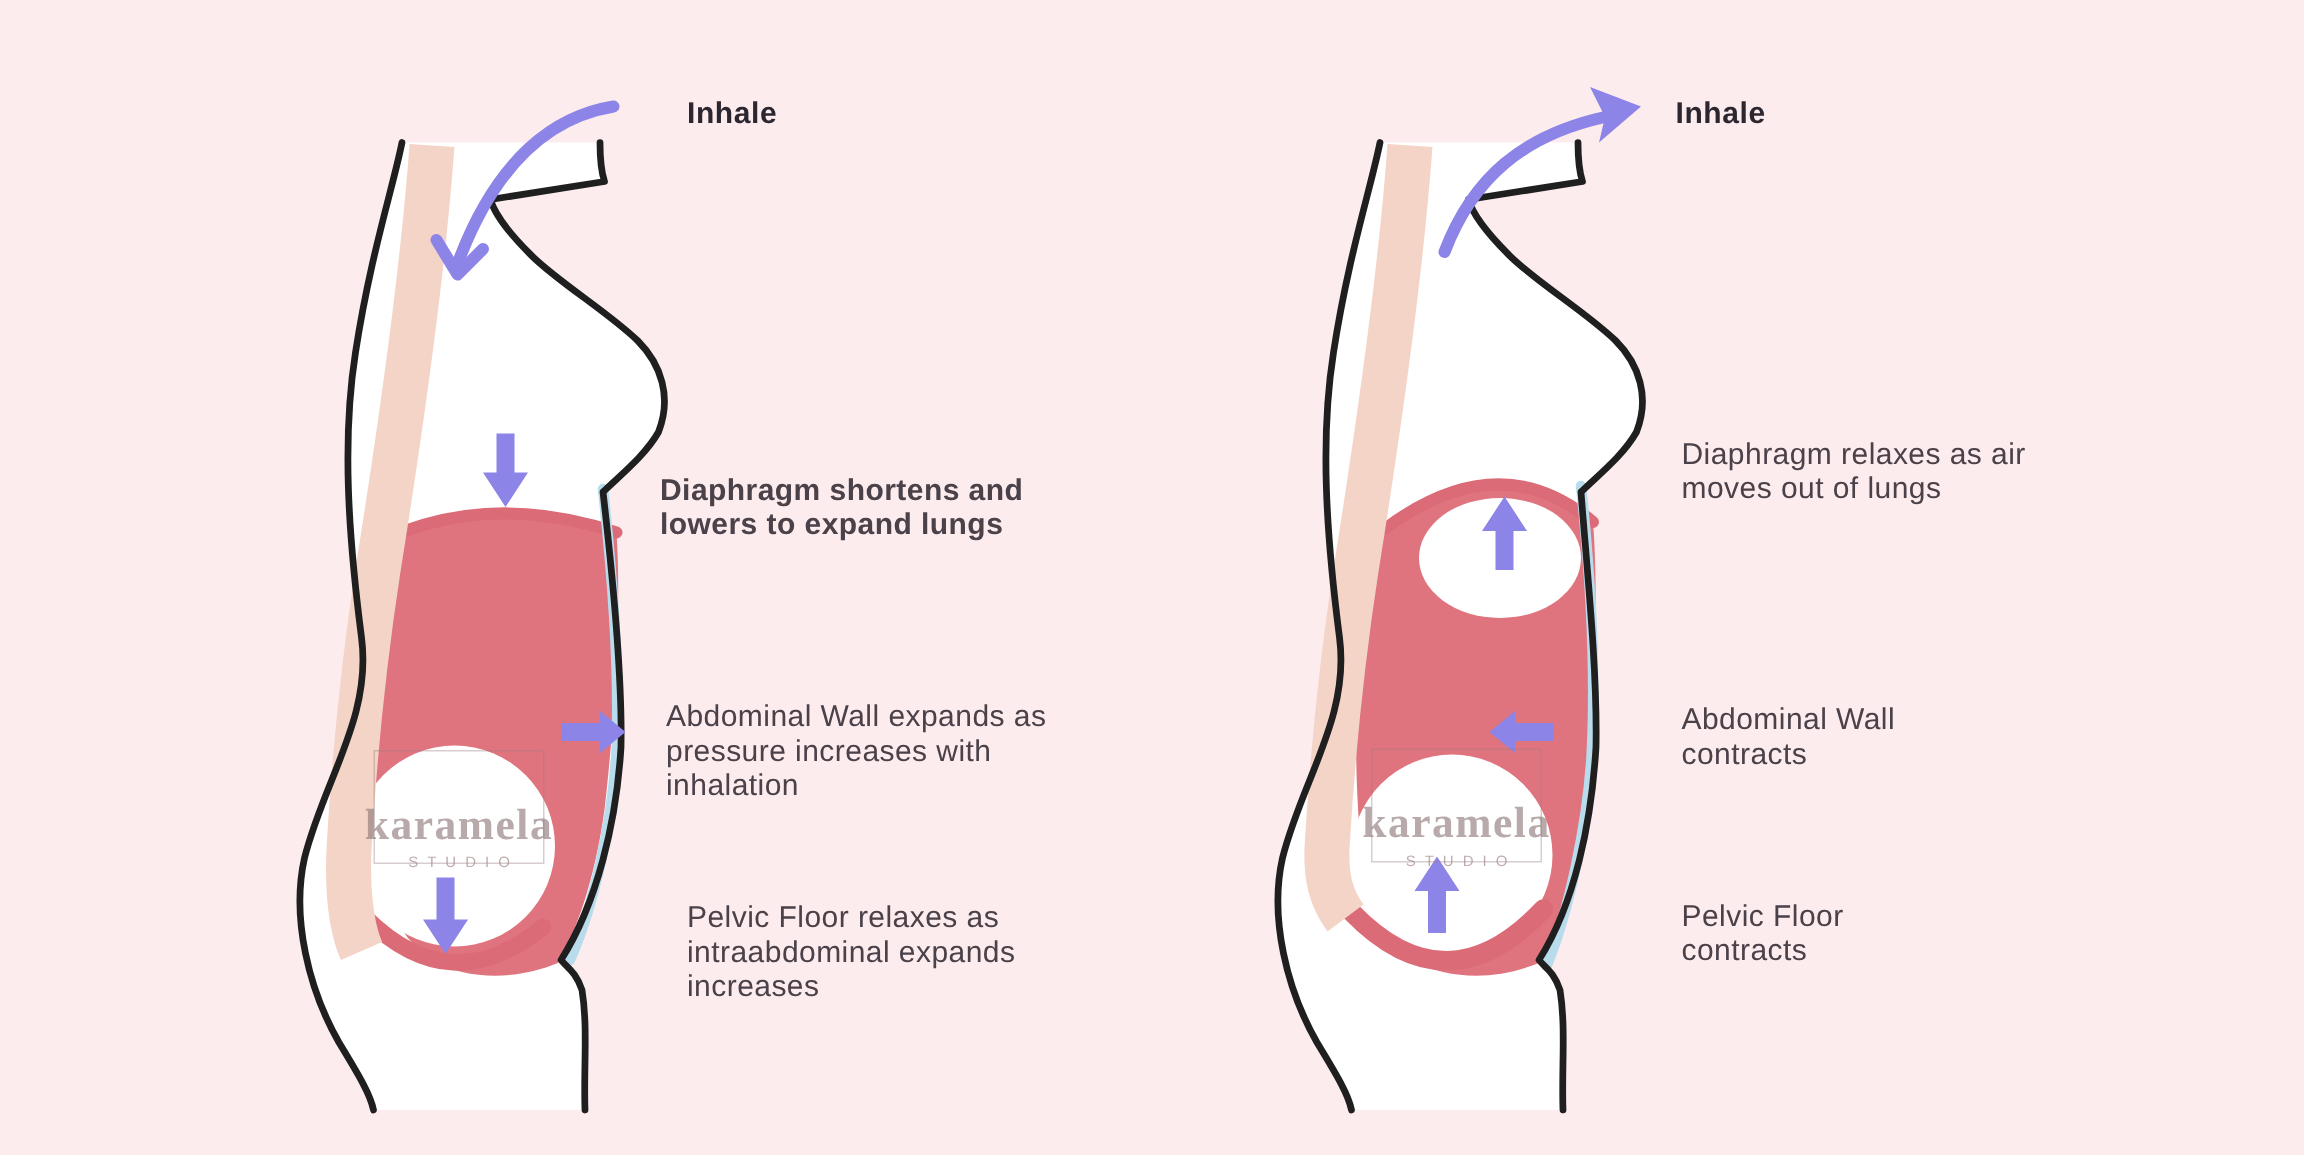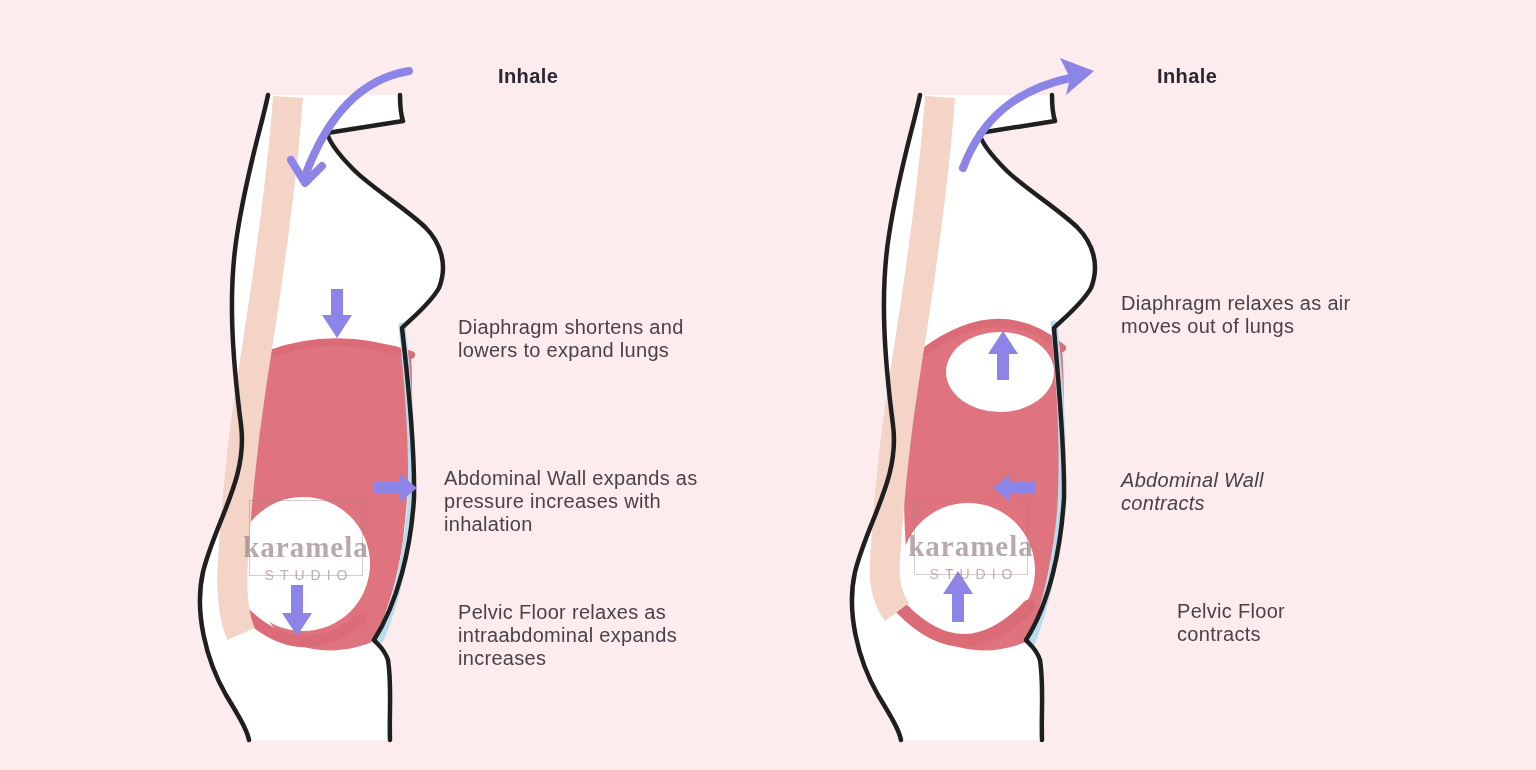--- a/index.html
+++ b/index.html
@@ -13,38 +13,37 @@
   .art {
     position: absolute;
     left: 0; top: 0;
   }
   .title {
     position: absolute;
     font-size: 20px;
     font-weight: 700;
     color: #2b2630;
     letter-spacing: 0.4px;
-    margin-left: 40px;
   }
   .label {
     position: absolute;
     font-size: 20px;
     line-height: 23px;
     color: #4a4149;
     letter-spacing: 0.3px;
     white-space: pre-line;
   }
   .title-inhale { left: 458px; top: 65px; }
   .title-exhale { left: 1117px; top: 65px; }
-  .label-l1 { left: 458px; top: 316px; }
+  .label-l1 { left: 440px; top: 316px; font-weight: bold; }
   .label-l2 { left: 444px; top: 467px; }
   .label-l3 { left: 458px; top: 601px; }
   .label-r1 { left: 1121px; top: 292px; }
-  .label-r2 { left: 1121px; top: 469px; font-style: italic; }
-  .label-r3 { left: 1177px; top: 600px; }
+  .label-r2 { left: 1121px; top: 469px; }
+  .label-r3 { left: 1121px; top: 600px; }
   .watermark {
     position: absolute;
     width: 112px;
     height: 74px;
     border: 1.5px solid rgba(151,124,126,0.38);
     display: flex;
     flex-direction: column;
     align-items: center;
     justify-content: center;
   }
@@ -54,21 +53,21 @@
     font-family: "Liberation Serif", serif;
     font-size: 29px;
     font-weight: 700;
     color: rgba(141,116,118,0.62);
     letter-spacing: 1px;
     white-space: nowrap;
     line-height: 1;
     margin-top: 40px;
   }
   .wm-studio {
-    font-size: 14px;
+    font-size: 10px;
     letter-spacing: 6px;
     padding-left: 6px;
     color: rgba(168,142,144,0.72);
     margin-top: 5px;
     white-space: nowrap;
   }
 </style>
 </head>
 <body>
 

